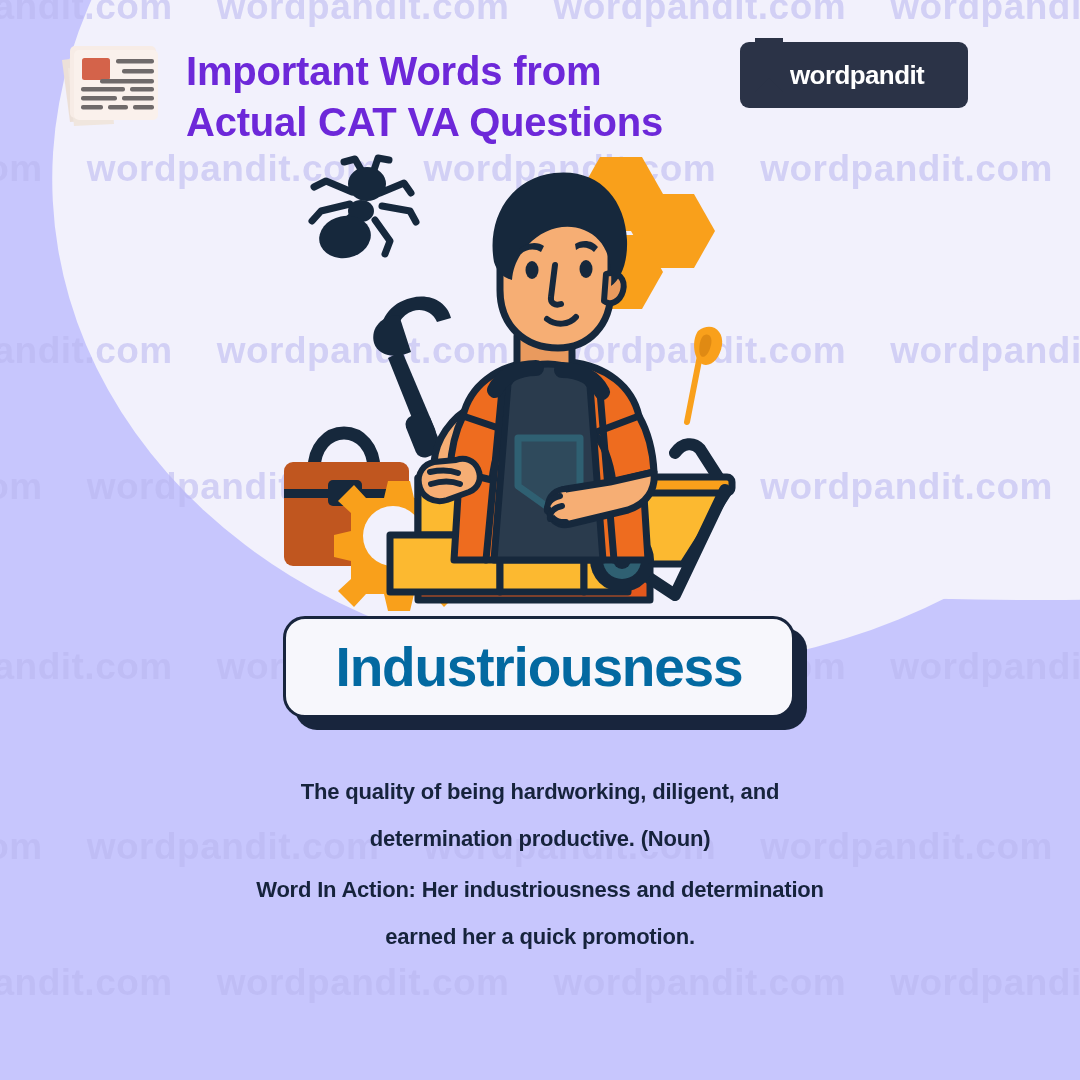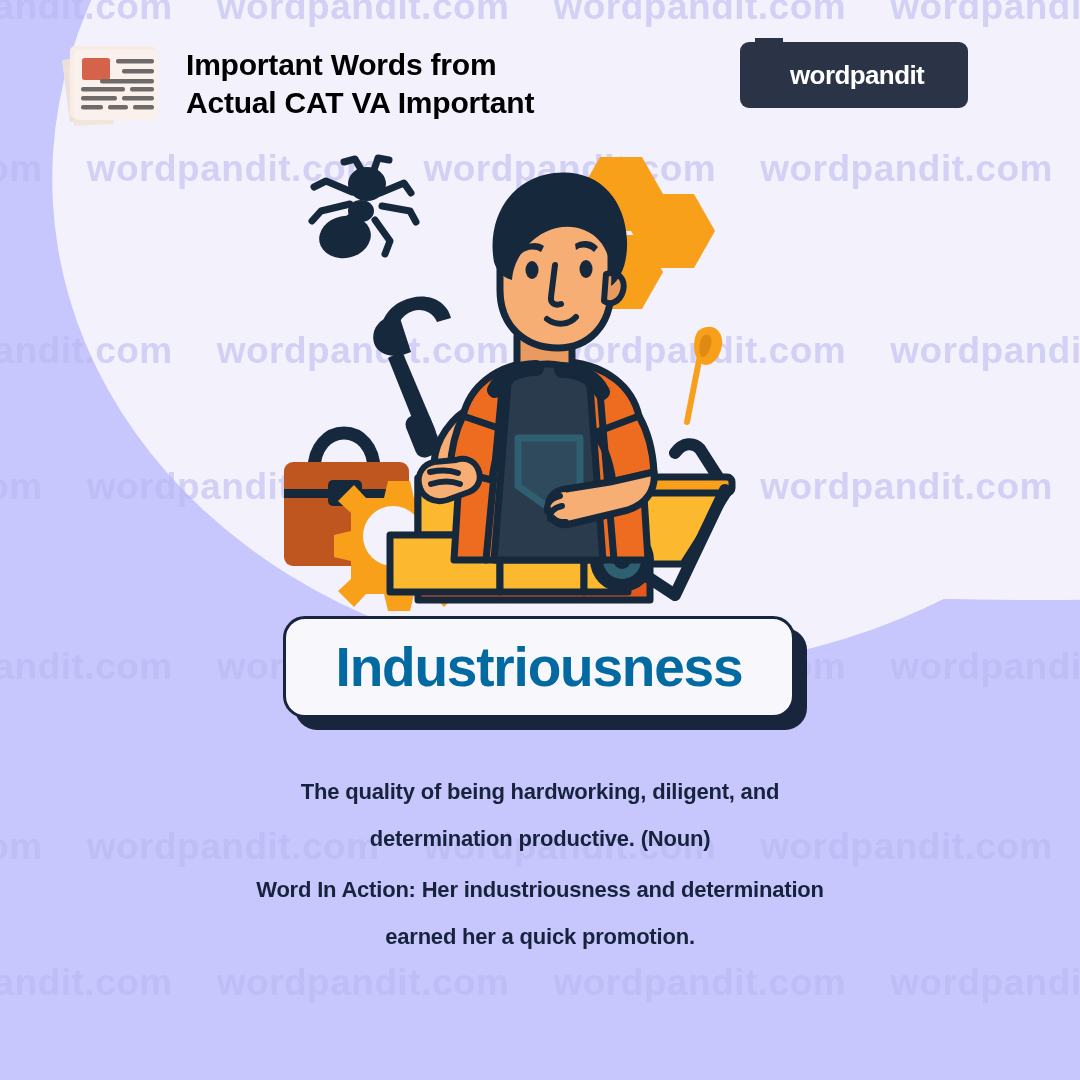--- a/index.html
+++ b/index.html
@@ -60,22 +60,22 @@
     z-index: 12;
   }
   #news-icon {
     position: absolute;
     left: 52px; top: 34px;
     width: 122px; height: 96px;
   }
   #header-title {
     position: absolute;
     left: 186px; top: 46px;
-    color: #000000;
-    font-size: 30px;
+    color: #6d28d9;
+    font-size: 40px;
     font-weight: 700;
     line-height: 1.28;
     letter-spacing: -0.2px;
   }
   #header-title .l2 { display: block; }
 
   
   #logo {
     position: absolute;
     right: 112px; top: 42px;
@@ -193,21 +193,21 @@
           <rect x="29" y="62" width="36" height="4.5" rx="2"></rect>
           <rect x="70" y="62" width="32" height="4.5" rx="2"></rect>
           <rect x="29" y="71" width="22" height="4.5" rx="2"></rect>
           <rect x="56" y="71" width="20" height="4.5" rx="2"></rect>
           <rect x="81" y="71" width="21" height="4.5" rx="2"></rect>
         </g>
       </svg>
     </div>
     <div id="header-title">
       <span>Important Words from</span>
-      <span class="l2">Actual CAT VA Important</span>
+      <span class="l2">Actual CAT VA Questions</span>
     </div>
   </div>
 
   <div id="logo">
     <div id="logo-mark">
       <svg viewBox="0 0 34 62">
         <path d="M3 2 L3 56 L17 42 L31 56 L31 2 Z" fill="#2b3347"></path>
         <path d="M3 2 L3 56 L10 49 L10 2 Z" fill="#2b3347"></path>
       </svg>
     </div>

